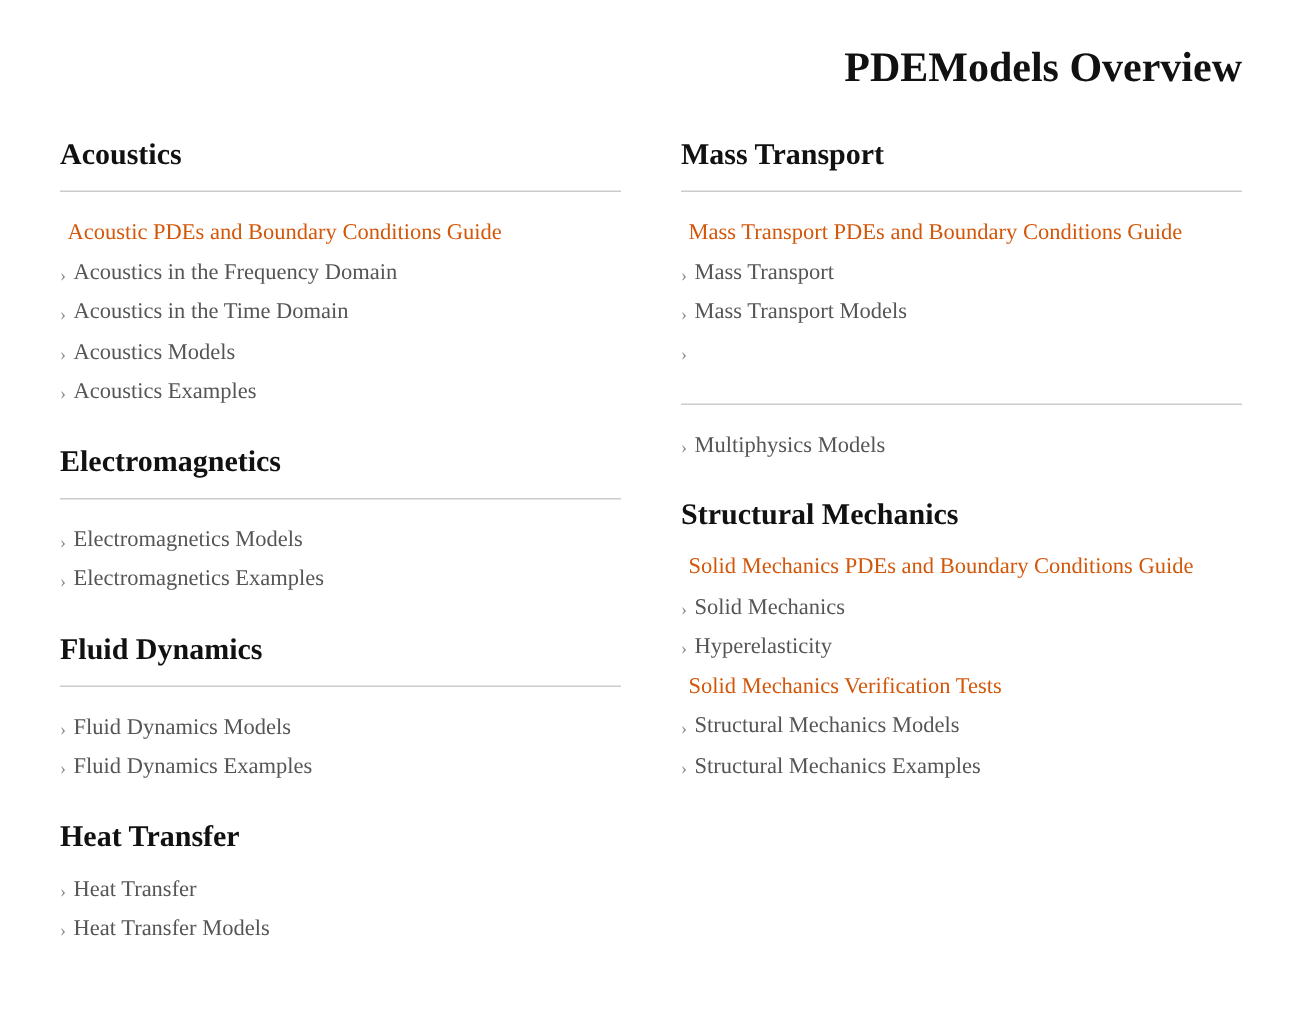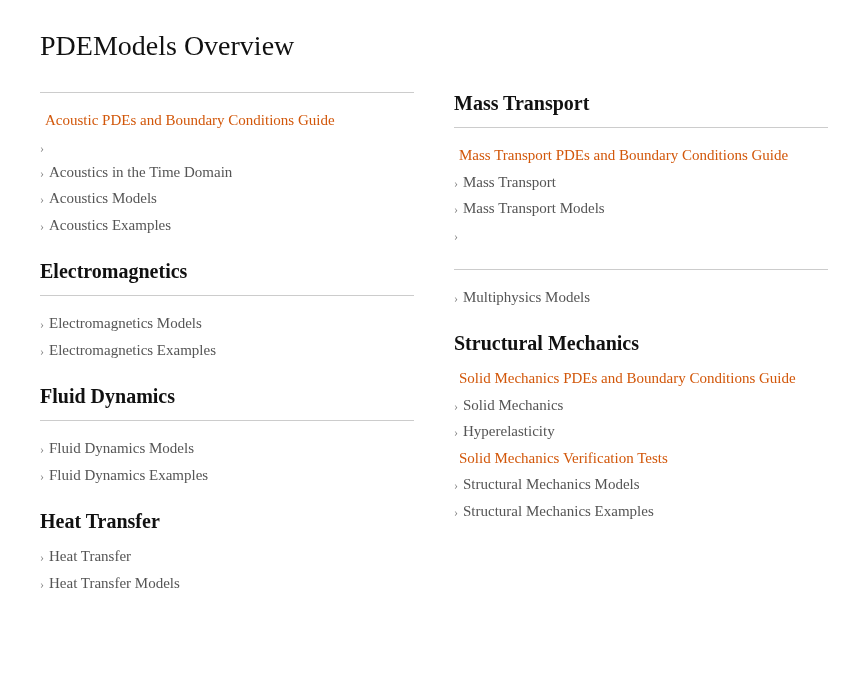--- a/index.html
+++ b/index.html
@@ -5,23 +5,24 @@
     * { margin: 0; padding: 0; box-sizing: border-box; }
     body {
       background: #fff;
       font-family: Georgia, 'Times New Roman', serif;
       color: #222;
       padding: 30px 40px;
       font-size: 15px;
     }
     h1 {
       font-size: 28px;
-      font-weight: normal;
+      font-weight: bold;
       margin-bottom: 30px;
       color: #111;
+      text-align: right;
     }
     .two-col {
       display: grid;
       grid-template-columns: 1fr 1fr;
       gap: 0 40px;
     }
     .section {
       margin-bottom: 24px;
     }
     .section-title {
@@ -66,28 +67,30 @@
     }
   </style>
 </head>
 <body>
 
 <h1>PDEModels Overview</h1>
 
 <div class="two-col">
   <div class="left-column" id="left-col">
       <div class="section">
+        <div class="section-title">Acoustics</div>
         <hr class="section-divider">
         <ul class="link-list">
           <li>
             <span class="chevron" style="visibility: hidden;"> </span>
             <a class="link-orange" href="#">Acoustic PDEs and Boundary Conditions Guide</a>
           </li>
           <li>
             <span class="chevron">›</span>
+            <a class="link-gray" href="#">Acoustics in the Frequency Domain</a>
           </li>
           <li>
             <span class="chevron">›</span>
             <a class="link-gray" href="#">Acoustics in the Time Domain</a>
           </li>
           <li>
             <span class="chevron">›</span>
             <a class="link-gray" href="#">Acoustics Models</a>
           </li>
           <li>

